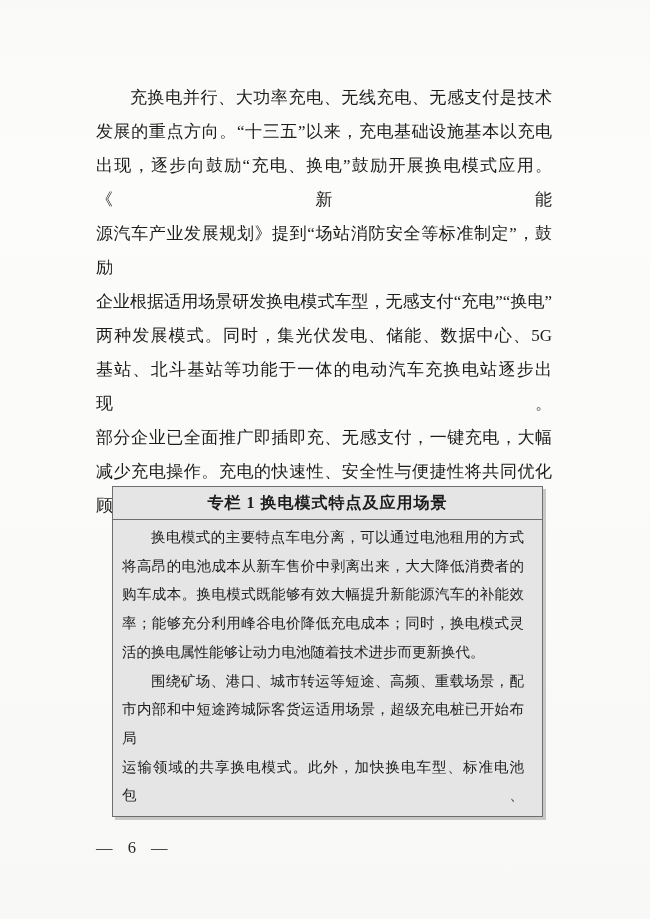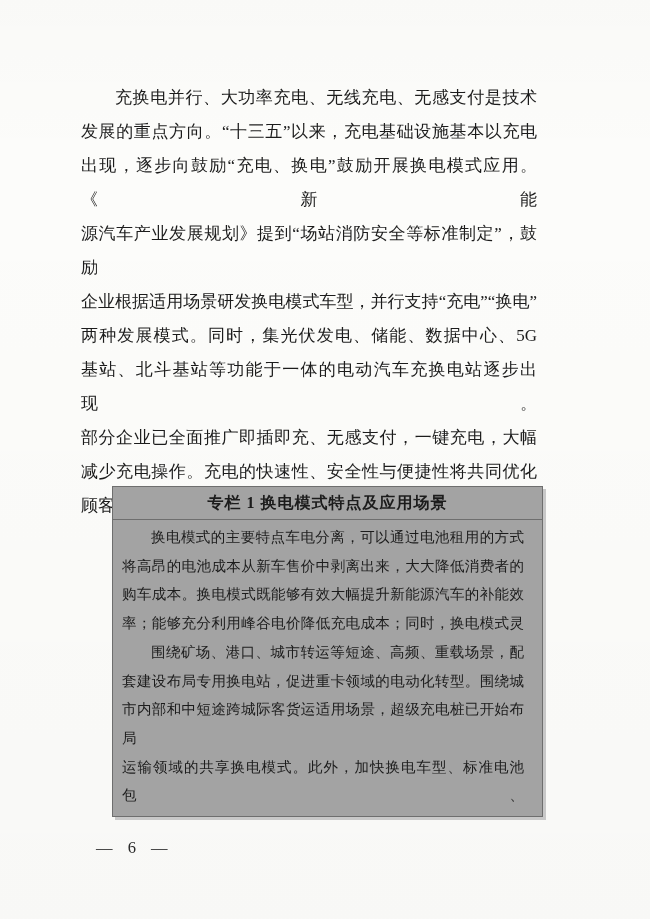--- a/index.html
+++ b/index.html
@@ -20,42 +20,42 @@
     position: absolute;
     inset: 0;
     background:
       linear-gradient(180deg, rgba(0,0,0,0.012) 0%, rgba(0,0,0,0) 18%, rgba(0,0,0,0.015) 100%);
     pointer-events: none;
   }
 
   
   .main-text {
     position: absolute;
-    left: 81px;
+    left: 96px;
     top: 81px;
     width: 456px;
     font-size: 17px;
     line-height: 34px;
   }
   .line {
     text-align: justify;
     text-align-last: justify;
     text-justify: inter-character;
     white-space: normal;
   }
   .line.indent { text-indent: 2em; }
   .line.end { text-align-last: left; }
 
   
   .column-box {
     position: absolute;
     left: 112px;
     top: 486px;
     width: 431px;
-    background: #a3a3a3;
+    background: #e5e5e5;
     border: 1.5px solid #6e6e6e;
     box-shadow: 3px 3px 0 #c8c8c8;
     box-sizing: border-box;
   }
   .box-title {
     line-height: 31px;
     height: 32px;
     text-align: center;
     font-weight: bold;
     font-size: 16px;
@@ -81,35 +81,35 @@
 </head>
 <body>
 
 <div class="page-surface"></div>
 
 <div class="main-text">
     <div class="line indent">充换电并行、大功率充电、无线充电、无感支付是技术</div>
     <div class="line">发展的重点方向。“十三五”以来，充电基础设施基本以充电</div>
     <div class="line">出现，逐步向鼓励“充电、换电”鼓励开展换电模式应用。《新能</div>
     <div class="line">源汽车产业发展规划》提到“场站消防安全等标准制定”，鼓励</div>
-    <div class="line">企业根据适用场景研发换电模式车型，并行支持“充电”“换电”</div>
+    <div class="line">企业根据适用场景研发换电模式车型，无感支付“充电”“换电”</div>
     <div class="line">两种发展模式。同时，集光伏发电、储能、数据中心、5G</div>
     <div class="line">基站、北斗基站等功能于一体的电动汽车充换电站逐步出现。</div>
     <div class="line">部分企业已全面推广即插即充、无感支付，一键充电，大幅</div>
     <div class="line">减少充电操作。充电的快速性、安全性与便捷性将共同优化</div>
     <div class="line end">顾客的充电体验，形成更加良好的市场环境。</div>
   </div>
 
 <div class="column-box">
   <div class="box-title">专栏 1  换电模式特点及应用场景</div>
   <div class="box-content">
       <div class="line indent">换电模式的主要特点车电分离，可以通过电池租用的方式</div>
       <div class="line">将高昂的电池成本从新车售价中剥离出来，大大降低消费者的</div>
       <div class="line">购车成本。换电模式既能够有效大幅提升新能源汽车的补能效</div>
       <div class="line">率；能够充分利用峰谷电价降低充电成本；同时，换电模式灵</div>
+      <div class="line end">活的换电属性能够让动力电池随着技术进步而更新换代。</div>
       <div class="line indent">围绕矿场、港口、城市转运等短途、高频、重载场景，配</div>
-      <div class="line">套建设布局专用换电站，促进重卡领域的电动化转型。围绕城</div>
       <div class="line">市内部和中短途跨城际客货运适用场景，超级充电桩已开始布局</div>
       <div class="line">运输领域的共享换电模式。此外，加快换电车型、标准电池包、</div>
     </div>
 </div>
 
 <div class="page-footer">— 6 —</div>
 
 </body></html>

